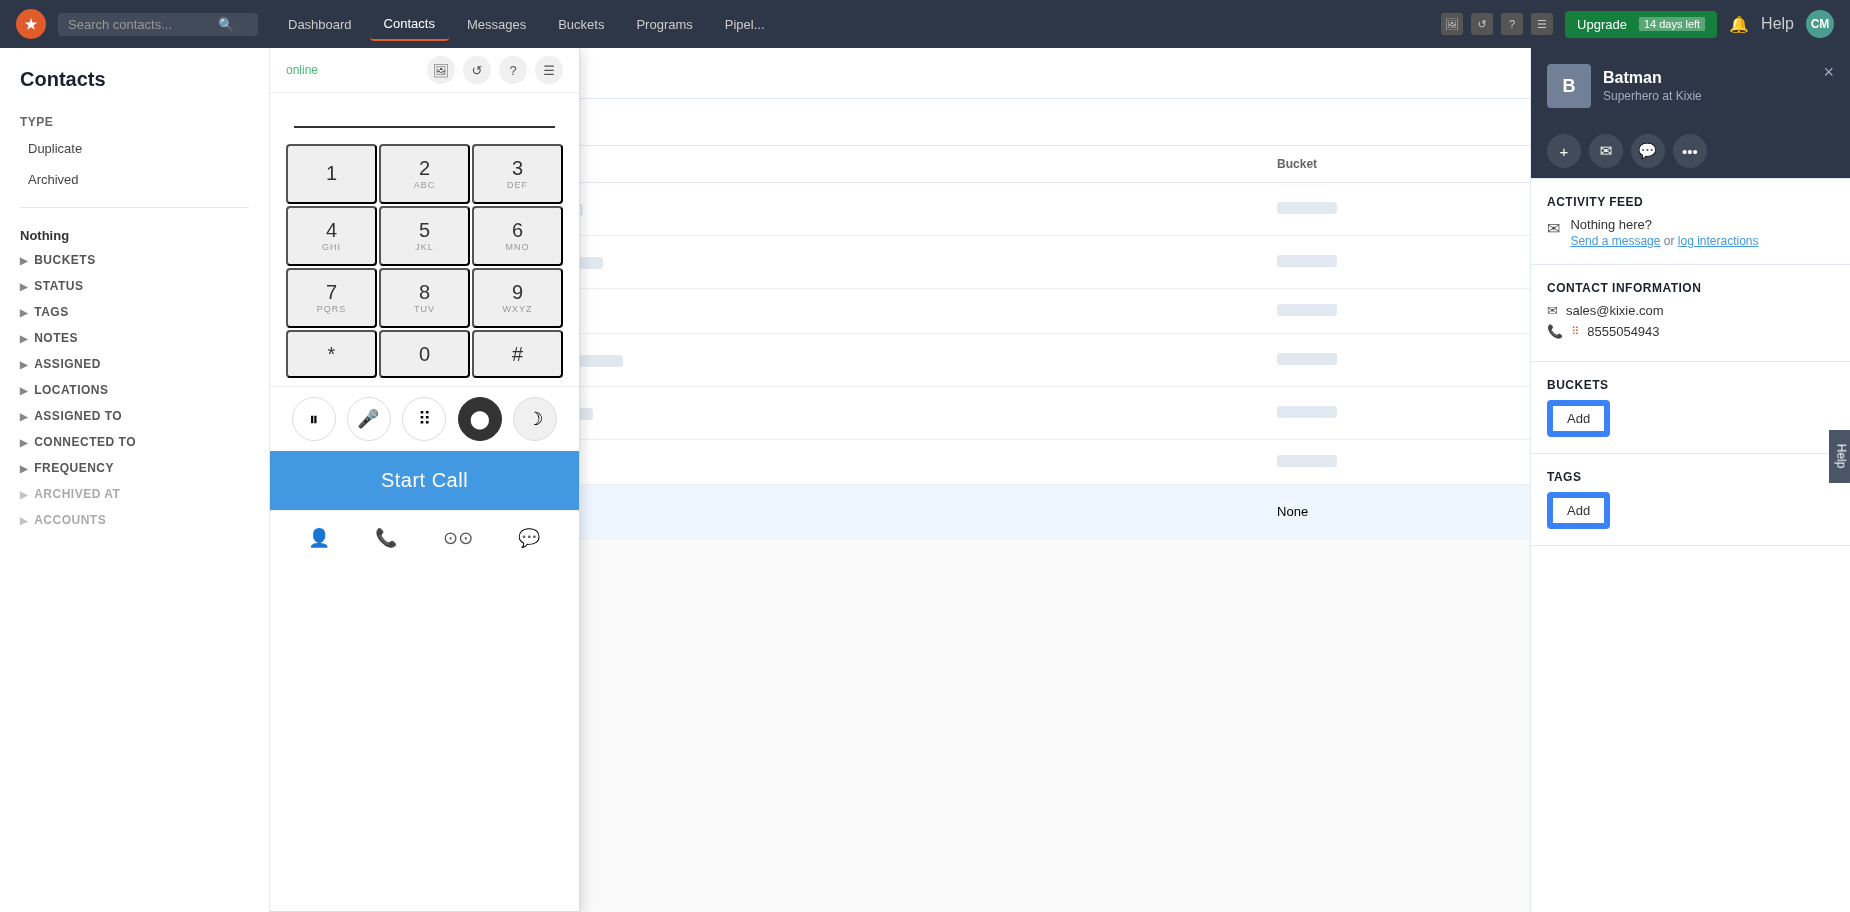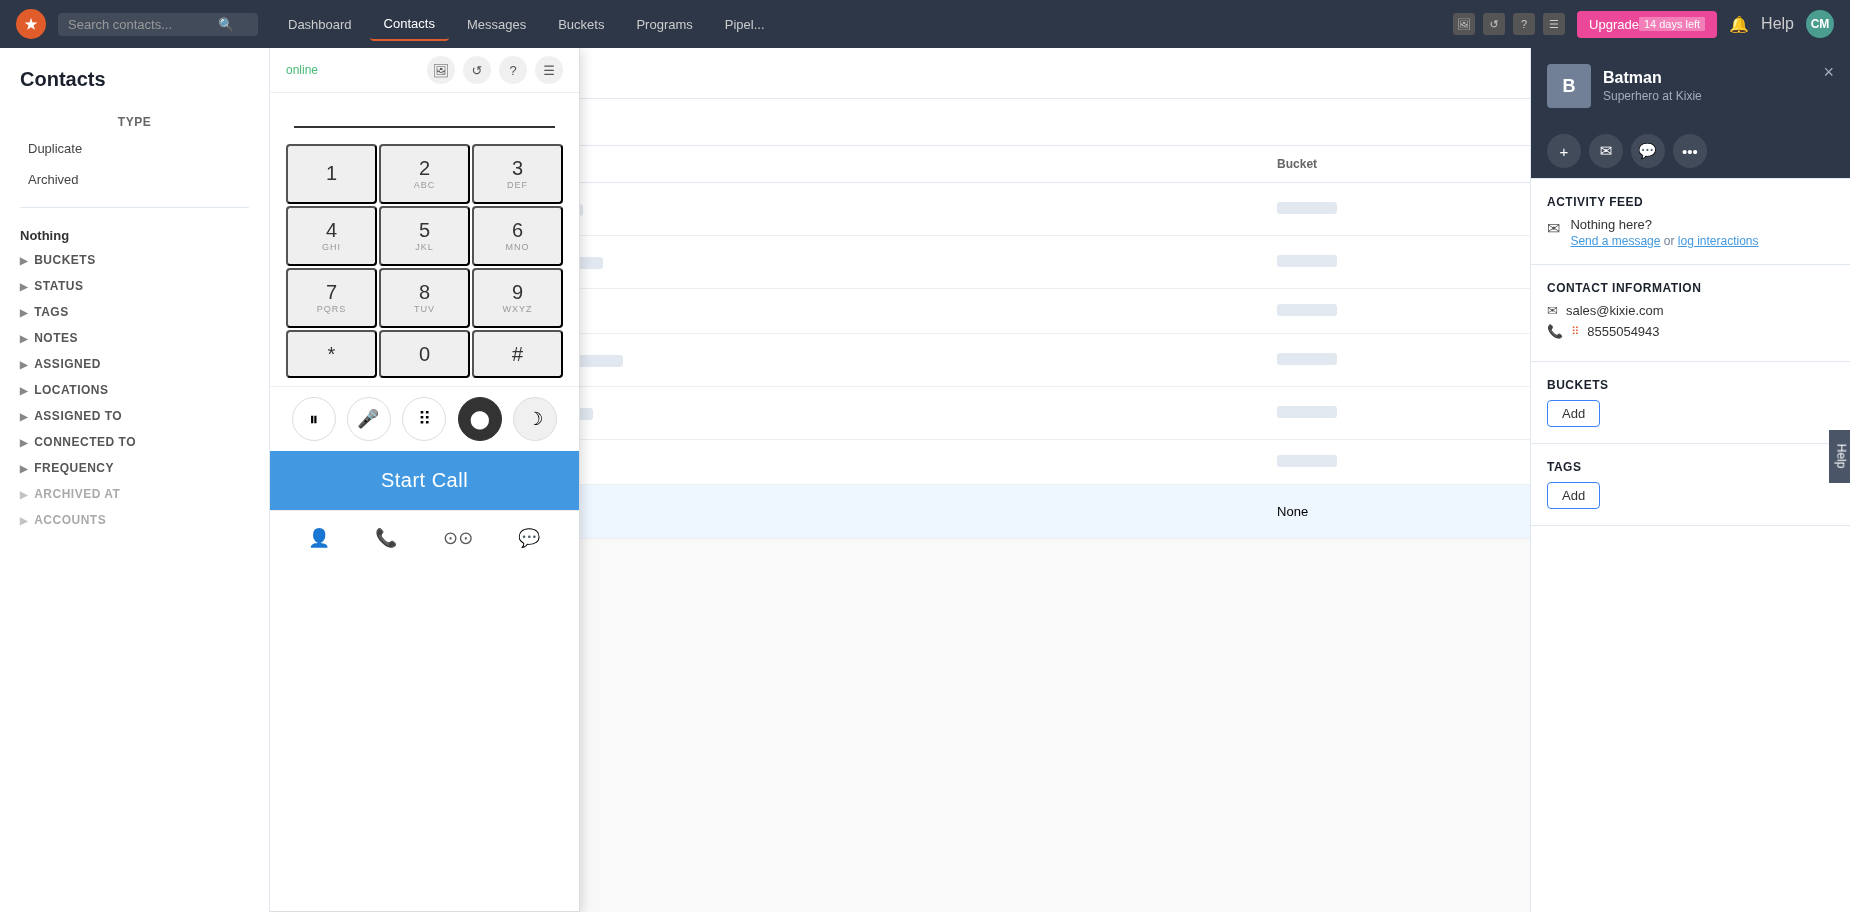--- a/index.html
+++ b/index.html
@@ -47,24 +47,24 @@
       text-decoration: none;
     }
     .nav-link.active {
       color: white;
       border-bottom: 2px solid #e05c2a;
     }
     .nav-right {
       display: flex; align-items: center; gap: 12px; margin-left: auto;
     }
     .upgrade-btn {
-      background: #ec4899;
+      background: #15803d;
       color: white; border: none; border-radius: 4px;
       padding: 6px 12px; cursor: pointer; font-size: 13px;
-      display: flex; align-items: center; gap: 0;
+      display: flex; align-items: center; gap: 12px;
     }
     .upgrade-badge {
       background: rgba(255,255,255,0.3);
       border-radius: 1px; padding: 1px 5px; font-size: 11px;
     }
     .nav-icon { color: #ccc; font-size: 16px; cursor: pointer; }
     .avatar {
       width: 28px; height: 28px;
       background: #4a9d8f;
       border-radius: 50%;
@@ -88,21 +88,21 @@
       flex-shrink: 0;
       overflow-y: auto;
       padding: 20px 0;
     }
     .sidebar-title {
       font-size: 20px; font-weight: 600;
       color: #1a202c; padding: 0 20px 16px;
     }
     .sidebar-section-label {
       font-size: 12px; font-weight: 600; color: #666;
-      padding: 8px 20px 4px; text-transform: uppercase; letter-spacing: 0.5px; text-align: center;
+      padding: 8px 20px 4px; text-transform: uppercase; letter-spacing: 0.5px;
     }
     .sidebar-item {
       padding: 8px 20px;
       cursor: pointer; color: #444;
       border-radius: 4px; margin: 0 8px;
       font-size: 13px;
     }
     .sidebar-item.active { background: #e8f4f8; color: #2b6cb0; font-weight: 500; }
     .sidebar-divider { height: 1px; background: #e2e8f0; margin: 12px 20px; }
     .sidebar-filter-title {
@@ -307,21 +307,21 @@
     .activity-text { font-size: 13px; color: #333; font-weight: 500; }
     .activity-links { font-size: 12px; color: #718096; margin-top: 2px; }
     .activity-link { color: #4299e1; cursor: pointer; text-decoration: underline; }
     .info-row {
       display: flex; align-items: center; gap: 8px;
       margin-bottom: 6px; font-size: 13px; color: #333;
     }
     .info-icon { color: #555; font-size: 13px; flex-shrink: 0; }
     .grid-icon { color: #e05c2a; font-size: 11px; }
     .add-btn {
-      border: 1px solid #3b82f6; background: white;
+      border: 6px solid #3b82f6; background: white;
       border-radius: 4px; padding: 5px 14px;
       cursor: pointer; font-size: 13px; color: #333;
     }
 
     
     .help-tab {
       position: fixed;
       right: 0; top: 50%;
       transform: translateY(-50%) rotate(90deg);
       background: #4a5568; color: white;

